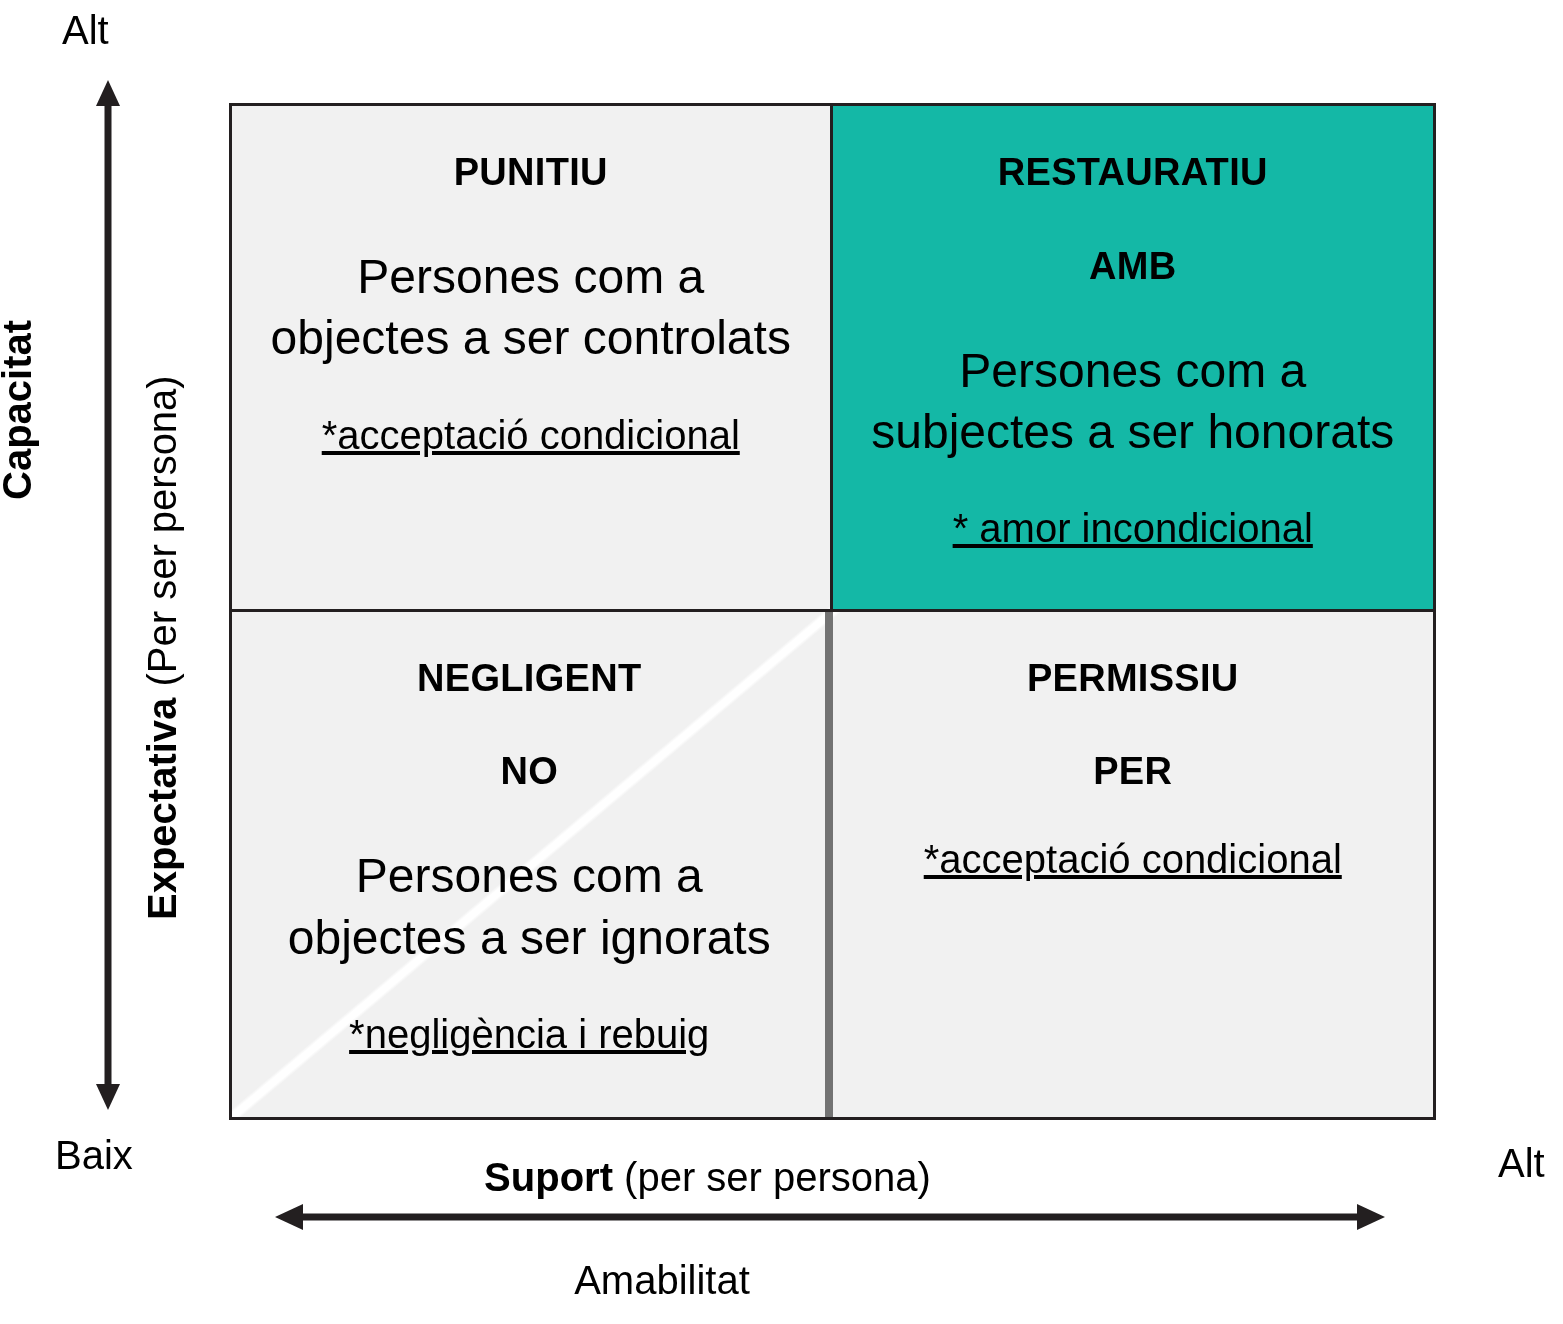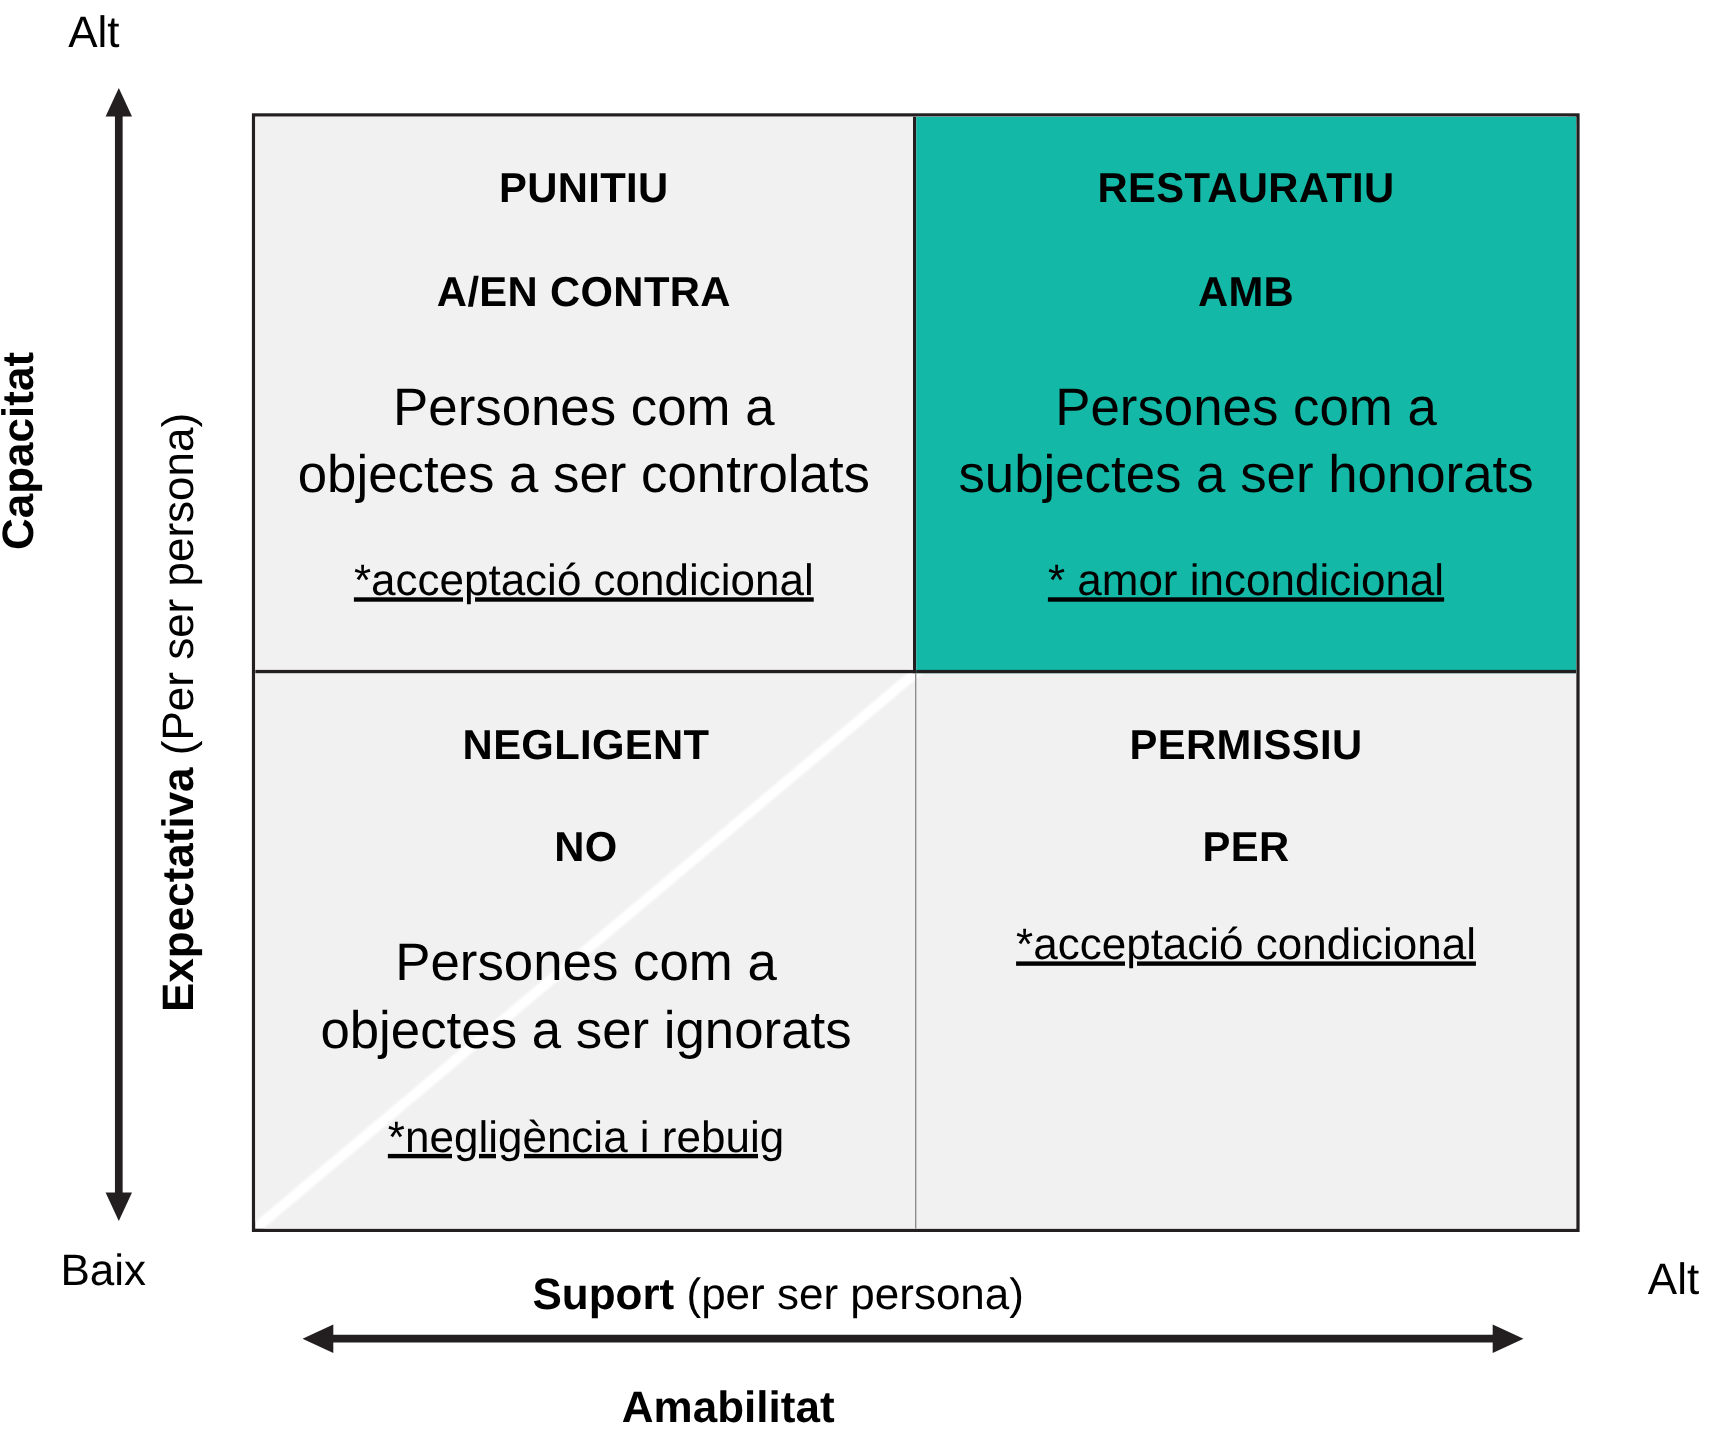--- a/index.html
+++ b/index.html
@@ -91,21 +91,21 @@
     font-size: 40px;
   }
   #h-text-suport .bold { font-weight: bold; }
   #h-text-amabilitat {
     position: absolute;
     left: 0;
     top: 1258px;
     width: 1324px;
     text-align: center;
     font-size: 40px;
-    font-weight: bold;
+    font-weight: normal;
   }
 
   
   #matrix {
     position: absolute;
     left: 229px;
     top: 103px;
     width: 1207px;
     height: 1017px;
     border: 3px solid #231f20;
@@ -141,21 +141,21 @@
     z-index: 1;
     box-sizing: border-box;
     padding: 28px 18px 18px 18px;
     text-align: center;
     display: flex;
     flex-direction: column;
     align-items: center;
   }
   .cell.tl { border-right: 3px solid #231f20; border-bottom: 3px solid #231f20; }
   .cell.tr { border-bottom: 3px solid #231f20; background: #14b8a6; }
-  .cell.bl { border-right: 1px solid #737373; padding-left: 20px; }
+  .cell.bl { border-right: 8px solid #737373; padding-left: 20px; }
   .cell.br { }
 
   .cell-title {
     font-size: 38px;
     font-weight: bold;
     letter-spacing: 0.3px;
     margin: 18px 0 0 0;
     line-height: 1.1;
   }
   .cell-prep {
@@ -208,21 +208,20 @@
 <div id="v-text-expectativa"><b>Expectativa</b><span> (Per ser persona)</span></div>
 
 <div id="h-text-suport"><span class="bold">Suport</span><span> (per ser persona)</span></div>
 
 <div id="h-text-amabilitat">Amabilitat</div>
 
 <div id="matrix">
 
   <div class="cell tl">
     <div class="cell-title">PUNITIU</div>
-    <div class="cell-prep">A/EN CONTRA</div>
     <div class="cell-desc">Persones com a objectes a ser controlats</div>
     <div class="cell-note">*acceptació condicional</div>
   </div>
 
   <div class="cell tr">
     <div class="cell-title">RESTAURATIU</div>
     <div class="cell-prep">AMB</div>
     <div class="cell-desc">Persones com a subjectes a ser honorats</div>
     <div class="cell-note">* amor incondicional</div>
   </div>

